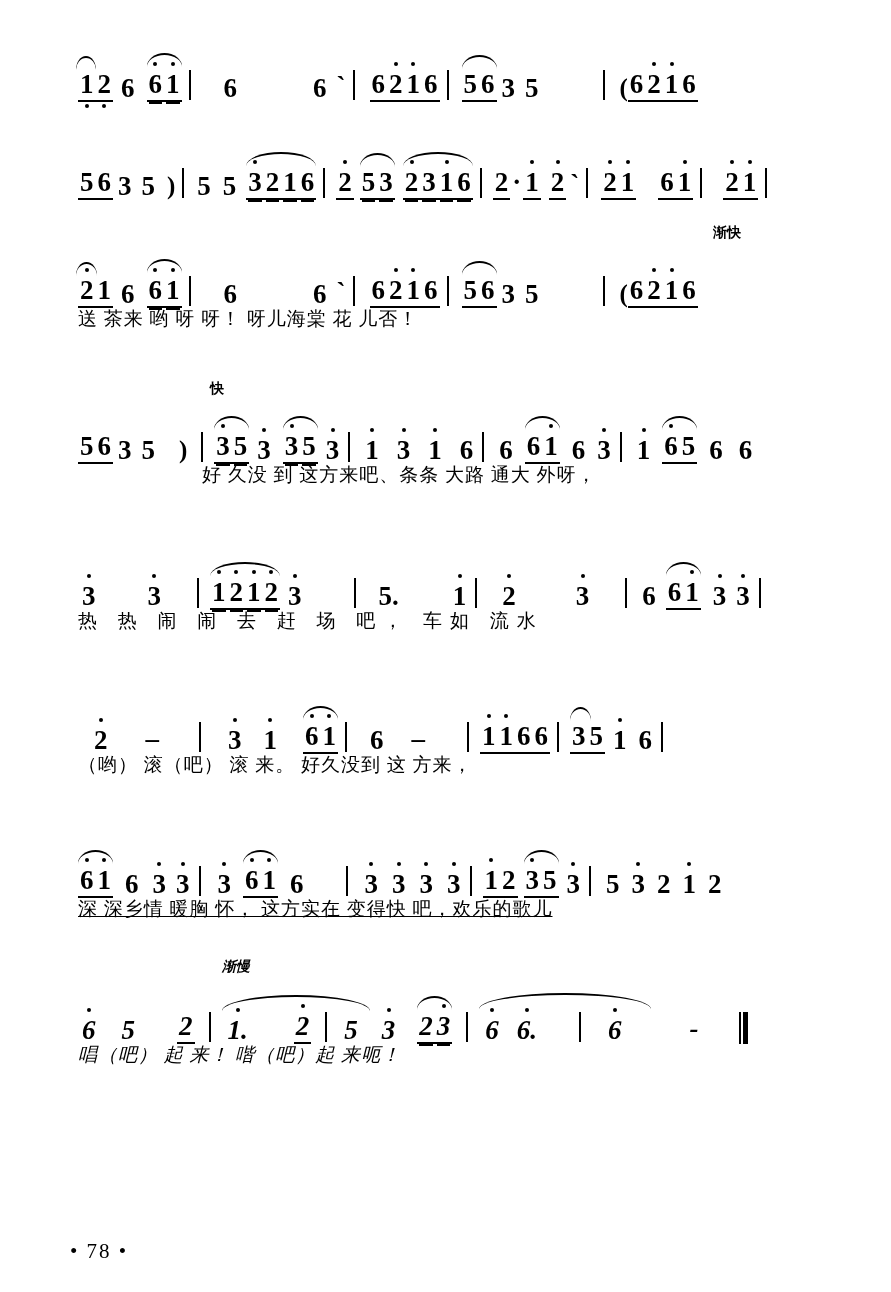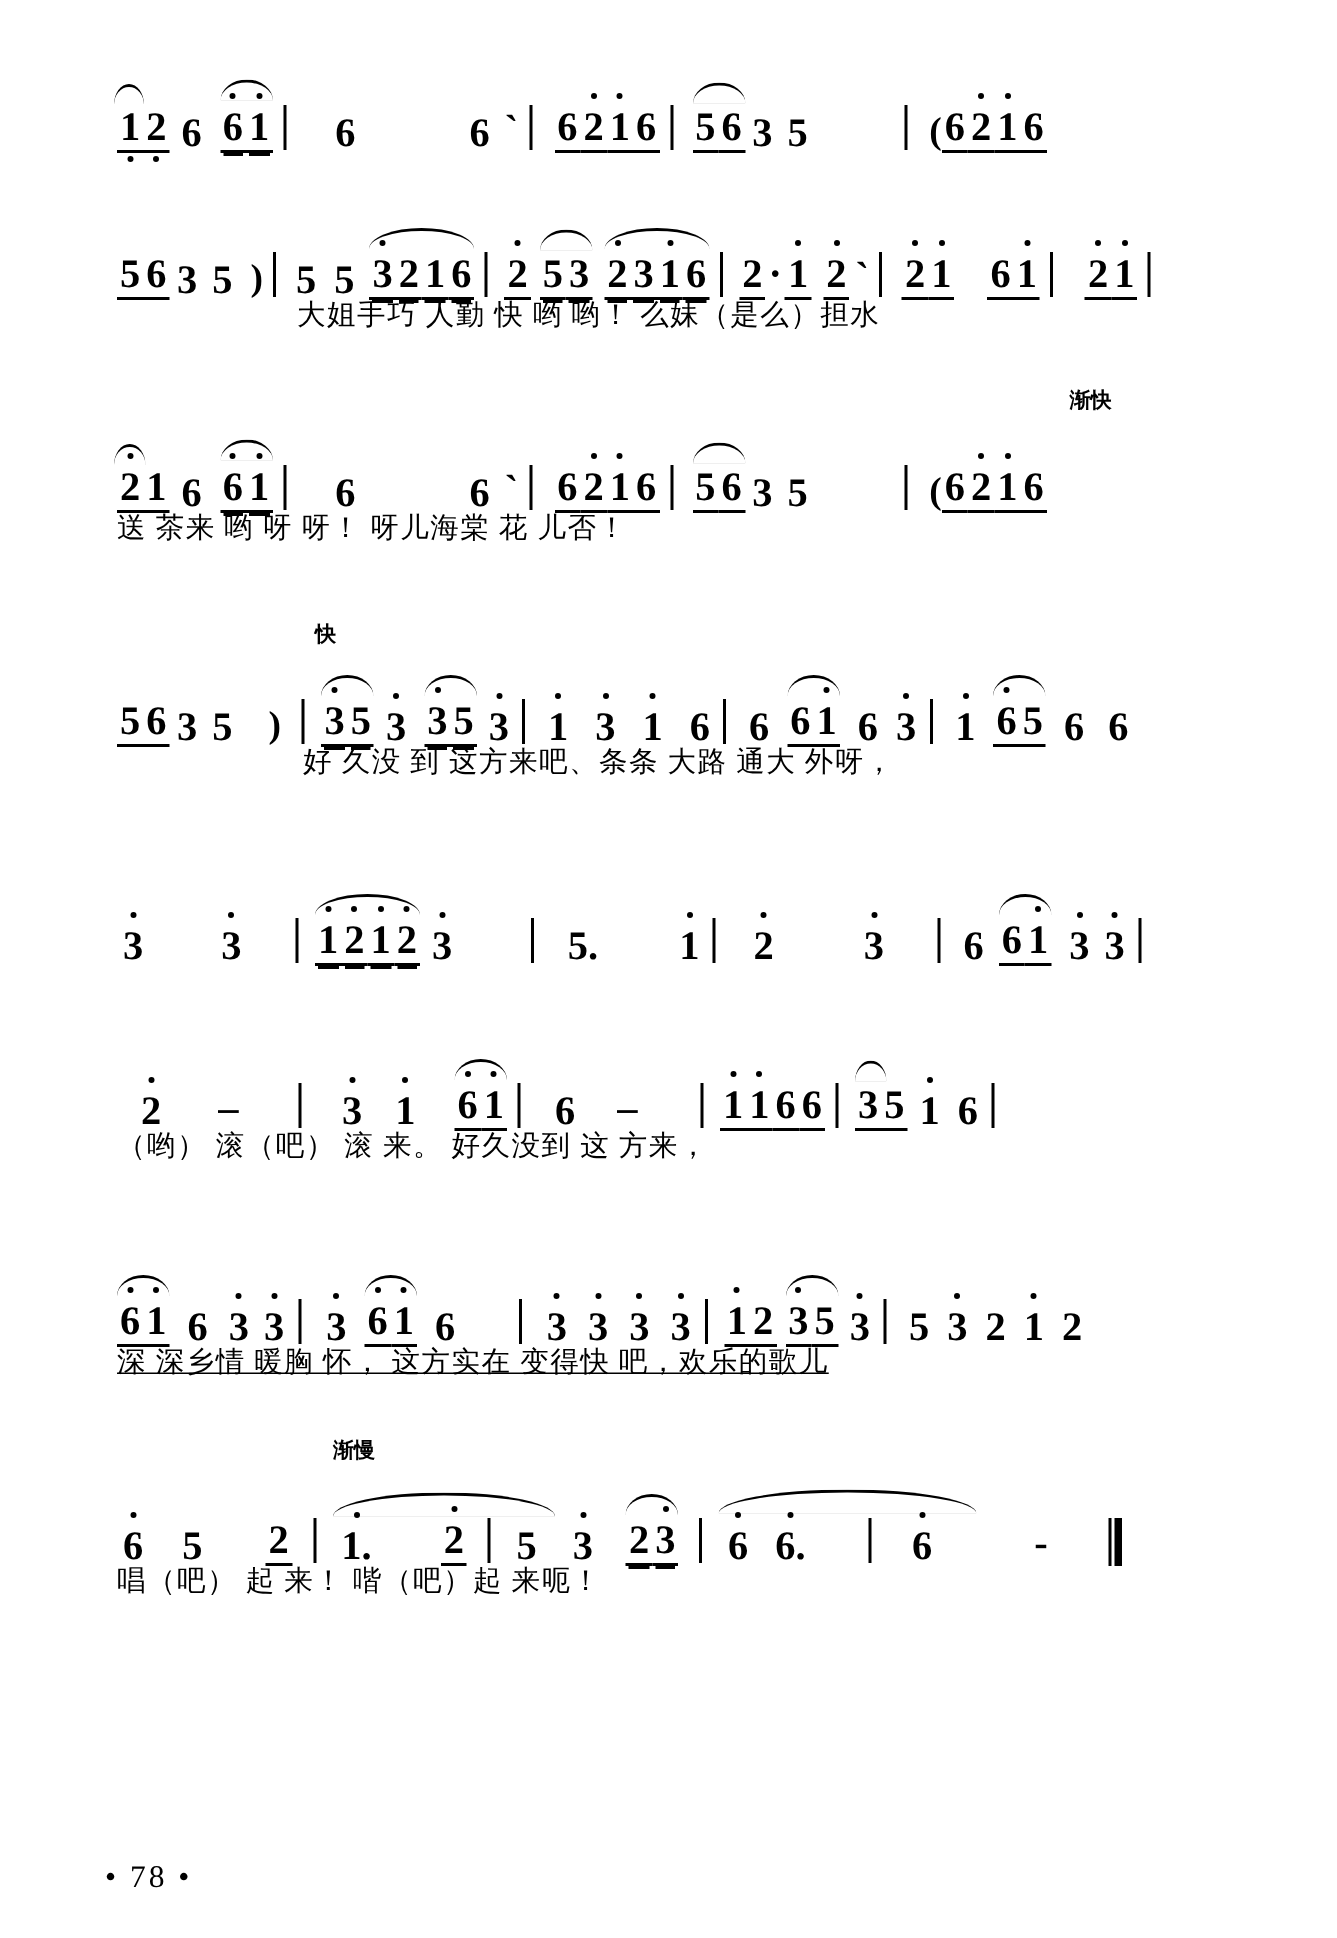--- a/index.html
+++ b/index.html
@@ -254,23 +254,20 @@
       </span>
       <span class="grp" style="margin-left:22px;">
         <span class="note u1">6</span><span class="note u1 od">1</span>
       </span>
       <span class="bar"></span>
       <span class="grp" style="margin-left:14px;">
         <span class="note u1 od">2</span><span class="note u1 od">1</span>
       </span>
       <span class="bar"></span>
     </div>
-    <div class="lyric-row">
-      <span class="lyr" style="margin-left:128px;">大姐手巧 人勤 快 哟 哟！ 么妹（是么）担水</span>
-    </div>
   </div>
 
   <div class="system" style="margin-top:46px;">
     <div class="tempo" style="right:80px; top:-22px;">渐快</div>
     <div class="staff-row">
       <span class="grp" style="margin-left:8px;">
         <span class="slur" style="left:-2px;right:46%;top:-15px;"></span>
         <span class="note u1 od">2</span><span class="note u1">1</span>
       </span>
       <span class="note" style="margin-left:6px;">6</span>
@@ -376,20 +373,23 @@
       <span class="bar" style="margin-left:34px;"></span>
       <span class="note" style="margin-left:6px;">6</span>
       <span class="grp" style="margin-left:8px;">
         <span class="slur" style="left:0;right:0;top:-17px;"></span>
         <span class="note u1">6</span><span class="note u1 od">1</span>
       </span>
       <span class="note od" style="margin-left:10px;">3</span>
       <span class="note od" style="margin-left:6px;">3</span>
       <span class="bar"></span>
     </div>
+    <div class="lyric-row">
+      <span class="lyr" style="margin-left:8px; letter-spacing:8px;">热 热 闹 闹 去 赶 场 吧， 车如 流水</span>
+    </div>
   </div>
 
   <div class="system" style="margin-top:48px;">
     <div class="staff-row">
       <span class="note od" style="margin-left:22px;">2</span>
       <span class="dash" style="margin-left:36px;">–</span>
       <span class="bar" style="margin-left:40px;"></span>
       <span class="note od" style="margin-left:18px;">3</span>
       <span class="note od" style="margin-left:18px;">1</span>
       <span class="grp" style="margin-left:24px;">
@@ -452,21 +452,21 @@
       <span class="note od" style="margin-left:8px;">3</span>
       <span class="note" style="margin-left:8px;">2</span>
       <span class="note od" style="margin-left:8px;">1</span>
       <span class="note" style="margin-left:8px;">2</span>
     </div>
     <div class="lyric-row">
       <span class="lyr" style="margin-left:8px;text-decoration:underline;">深 深乡情 暖胸 怀， 这方实在 变得快 吧，欢乐的歌儿</span>
     </div>
   </div>
 
-  <div class="system" style="margin-top:50px;">
+  <div class="system" style="margin-top:50px;font-style:italic;">
     <div class="tempo" style="left:152px; top:-24px;">渐慢</div>
     <div class="staff-row">
       <span class="note od" style="margin-left:10px;">6</span>
       <span class="note" style="margin-left:22px;">5</span>
       <span class="note u1" style="margin-left:40px;">2</span>
       <span class="bar" style="margin-left:14px;"></span>
       <span class="grp" style="margin-left:8px;">
         <span class="slur-wide" style="left:-4px; right:-120px; top:-22px;"></span>
         <span class="note od">1.</span>
       </span>

